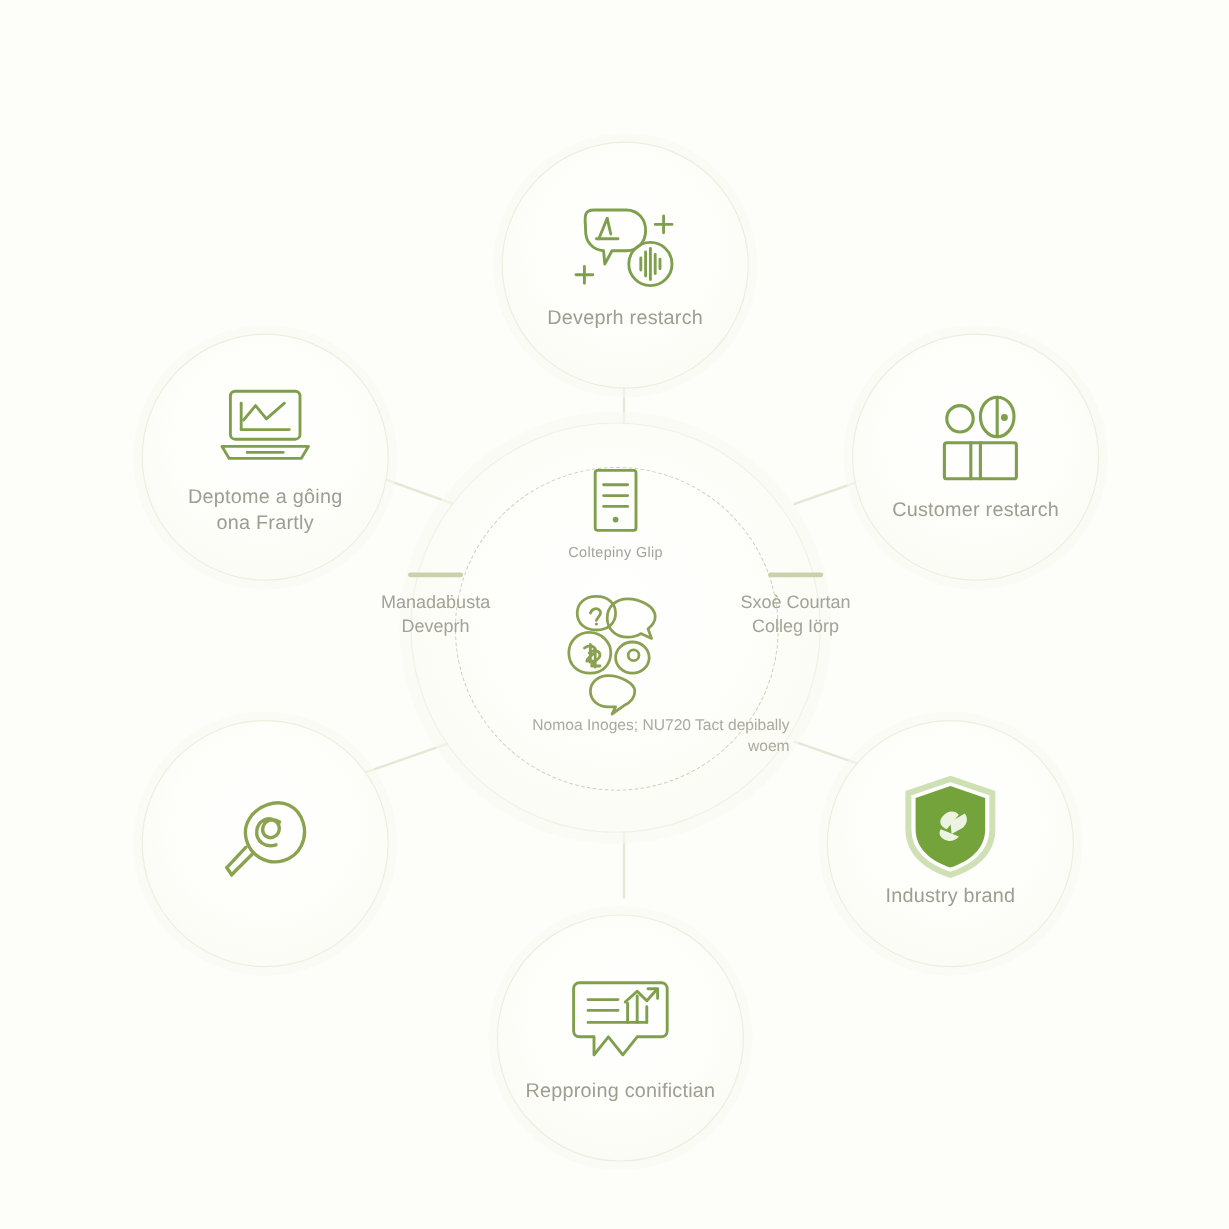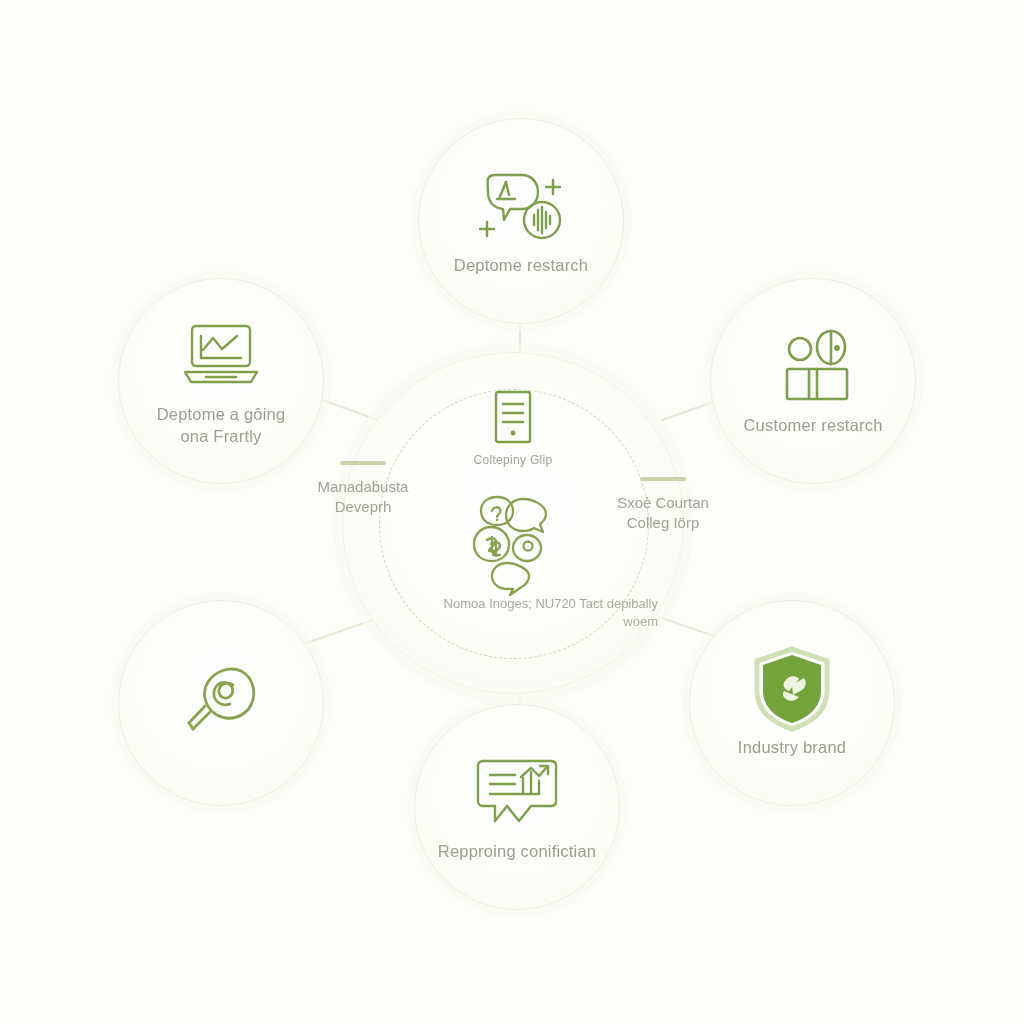--- a/index.html
+++ b/index.html
@@ -60,21 +60,21 @@
     max-width: 176px;
     white-space: pre-line;
   }
 
   
   #node-top        { left: 418px; top: 118px; }
   #node-left-top   { left: 118px; top: 278px; }
   #node-right-top  { left: 710px; top: 278px; }
   #node-left-bottom{ left: 118px; top: 600px; }
   #node-right-bottom{left: 689px; top: 600px; }
-  #node-bottom     { left: 414px; top: 704px; }
+  #node-bottom     { left: 414px; top: 762px; }
 
   
   .hub {
     position: absolute;
     left: 342px;
     top: 352px;
     width: 340px;
     height: 340px;
     border-radius: 50%;
     background:
@@ -136,21 +136,21 @@
     border-radius: 2px;
     background: #c9d2ac;
     margin: 0 auto 12px auto;
   }
   .hub-side .side-text {
     font-size: 15px;
     line-height: 1.35;
     color: #a2a298;
     white-space: pre-line;
   }
-  #hub-side-left  { left: -44px; top: 108px; }
+  #hub-side-left  { left: -44px; top: 124px; }
   #hub-side-right { left: 256px; top: 124px; }
   .hub-footnote {
     position: absolute;
     left: 50%;
     transform: translateX(-50%);
     top: 242px;
     width: 290px;
     text-align: right;
     font-size: 13px;
     line-height: 1.4;
@@ -180,21 +180,21 @@
         <path d="M18 8 C32 8 45 8 45 8 C55 8 61 16 61 25 C61 34 55 42 45 42 L33 42 L27 53 L26 42 C16 41 11 34 11 25 C11 16 8 8 18 8 Z" transform="translate(4,2)"></path>
         <path d="M24 34 L42 34"></path>
         <path d="M26 34 L33 17"></path>
         <path d="M33 17 L36 30"></path>
         <circle cx="69" cy="55" r="18"></circle>
         <path d="M61 55 L61 55 M61 50 L61 60 M65 45 L65 65 M69 42 L69 68 M73 47 L73 63 M77 51 L77 59"></path>
         <path d="M80 15 L80 29 M73 22 L87 22"></path>
         <path d="M14 57 L14 71 M7 64 L21 64"></path>
       </svg>
     </div>
-    <div class="caption">Deptome restarch</div>
+    <div class="caption">Deveprh restarch</div>
   </div>
 
   <div class="node" id="node-left-top">
     <div class="glyph">
       <svg width="96" height="80" viewBox="0 0 96 80" fill="none" stroke="#7f9f4c" stroke-width="2.4" stroke-linecap="round" stroke-linejoin="round">
         <rect x="19" y="10" width="58" height="40" rx="4"></rect>
         <path d="M28 42 L28 20"></path>
         <path d="M28 42 L68 42"></path>
         <path d="M30 34 L40 22 L49 33 L64 20"></path>
         <path d="M12 56 L84 56 L78 66 L18 66 Z"></path>

